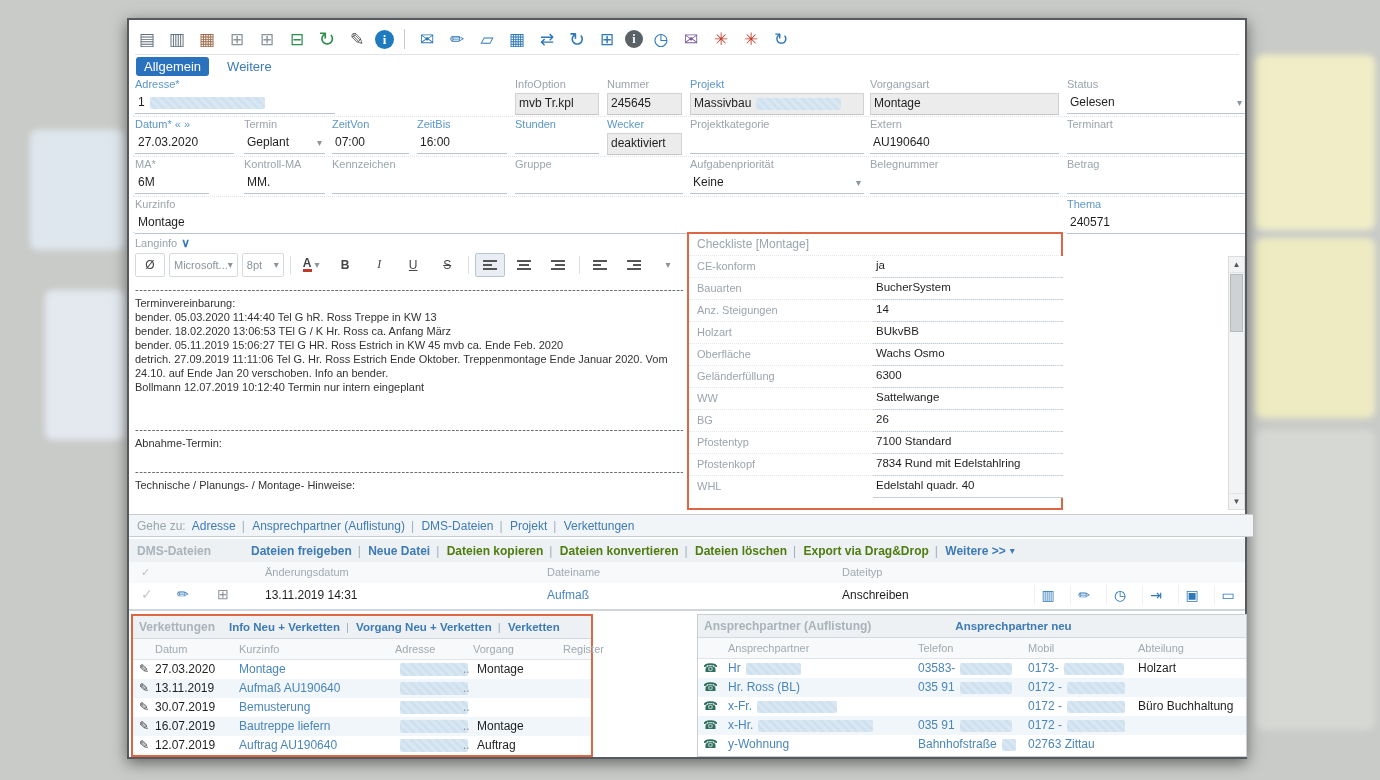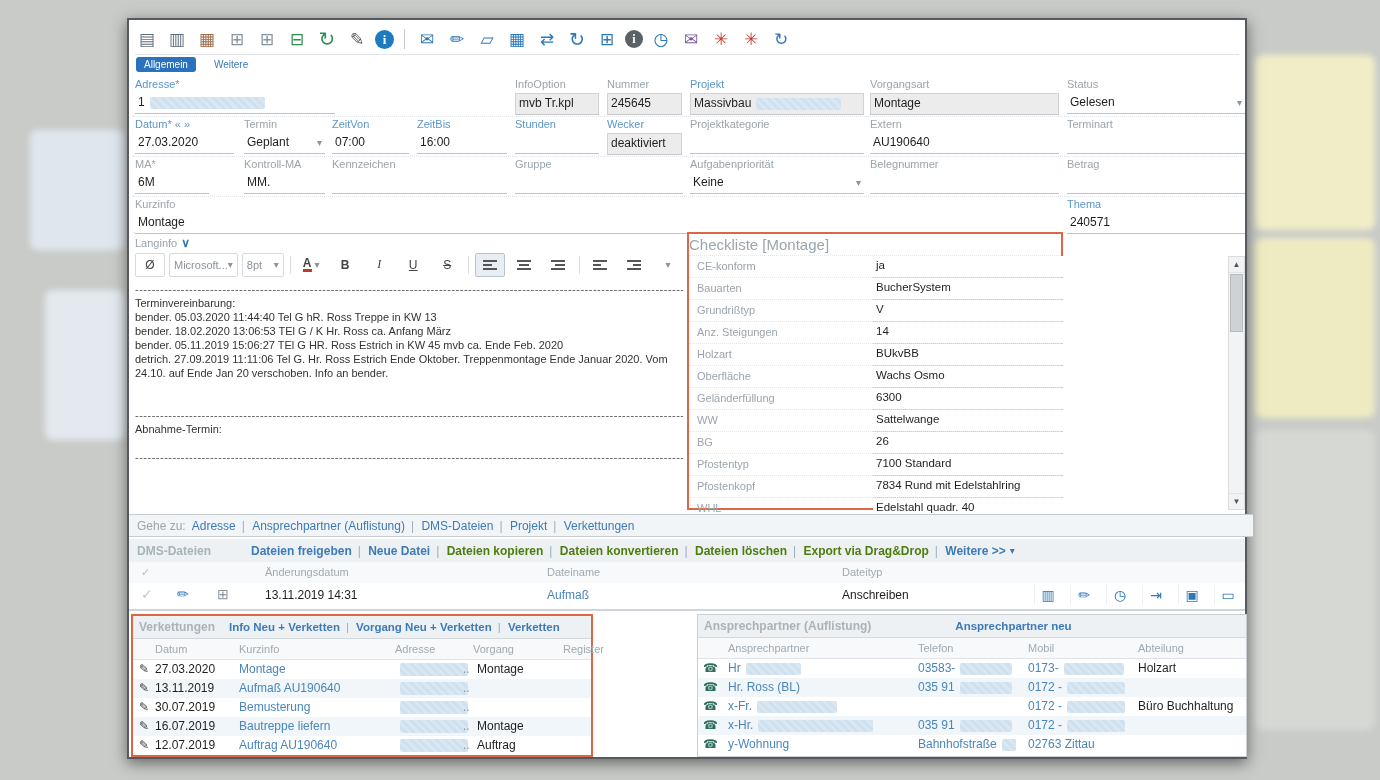--- a/index.html
+++ b/index.html
@@ -10,21 +10,21 @@
   .win-inner{position:relative;width:100%;height:100%}
   
   .toolbar{position:absolute;left:6px;top:4px;right:6px;height:30px;display:flex;align-items:center;gap:6px;border-bottom:1px solid #e2e5e8}
   .ticon{width:24px;height:24px;display:flex;align-items:center;justify-content:center;font-size:17px;line-height:1;cursor:pointer}
   .tsep{width:1px;height:20px;background:#c4c9cd;margin:0 4px}
   .c-slate{color:#5f6e7e}.c-brown{color:#a06a4a}.c-grey{color:#8a949c}.c-green{color:#2f8f4e}
   .c-blue{color:#2e78b8}.c-purple{color:#7a5aa0}.c-red{color:#c23b2a}.c-dark{color:#555}
   .badge-blue{background:#1f7bc0;color:#fff;border-radius:50%;width:19px;height:19px;font-size:13px;font-weight:bold;font-family:"Liberation Serif",serif}
   .badge-dark{background:#5a6268;color:#fff;border-radius:50%;width:18px;height:18px;font-size:12px;font-weight:bold;font-family:"Liberation Serif",serif}
   
-  .tabs{position:absolute;left:7px;top:37px;display:flex;gap:10px;font-size:10px}
+  .tabs{position:absolute;left:7px;top:37px;display:flex;gap:10px;font-size:13px}
   .tab{padding:2px 8px;border-radius:3px;cursor:pointer;color:#3d7ab8}
   .tab.active{background:#2a72be;color:#fff}
   
   .fld{position:absolute}
   .fld .lb{font-size:11px;color:#9aa5ad;height:14px;white-space:nowrap}
   .fld.bluelb .lb{color:#5b96c8}
   .fld .vl{position:relative;margin-top:1px;height:18px;font-size:12px;color:#1f1f1f;border-bottom:1px solid #b9c6d0;padding:2px 3px 0;background:#fff;white-space:nowrap;overflow:hidden}
   .fld.ro .vl{background:#ececec;border:1px solid #d2d2d2;border-bottom-color:#c6c6c6}
   .dd-caret{position:absolute;right:3px;top:4px;font-size:10px;color:#8a949c}
   .rowline{position:absolute;left:4px;width:1110px;border-top:1px dotted #dfe5ea}
@@ -46,21 +46,21 @@
   .bars.center i{margin:0 auto}.bars.center i:nth-child(2){width:70%}.bars.center i:nth-child(1),.bars.center i:nth-child(3){width:100%}
   .bars.right i{margin-left:auto}.bars.right i:nth-child(2){width:70%}.bars.right i:nth-child(1),.bars.right i:nth-child(3){width:100%}
   .bars.ind i:nth-child(1){width:100%}.bars.ind i:nth-child(2){width:55%;margin-left:auto}.bars.ind i:nth-child(3){width:100%}
   .bars.outd i:nth-child(1){width:100%}.bars.outd i:nth-child(2){width:55%}.bars.outd i:nth-child(3){width:100%}
   
   .note{position:absolute;left:6px;top:262px;width:548px;height:228px;font-size:11px;color:#333;line-height:14px;overflow:hidden;cursor:text}
   .tl{min-height:14px}
   .tl.dash{white-space:nowrap;overflow:hidden;color:#555;letter-spacing:.5px}
   
   .check{position:absolute;left:558px;top:212px;width:376px;height:278px;border:2px solid #dd6644;background:#fff;box-sizing:border-box}
-  .check .title{height:21px;line-height:21px;font-size:15px;color:#9aa5ad}
+  .check .title{height:21px;line-height:21px;padding-left:8px;font-size:12px;color:#9aa5ad}
   .citem{height:21px;position:relative;border-top:1px dotted #e4e8ec}
   .citem .clb{position:absolute;left:8px;top:4px;font-size:11px;color:#9aa5ad;white-space:nowrap}
   .citem .cvl{position:absolute;left:184px;top:0;width:184px;height:18px;border-bottom:1px solid #c4ced6;font-size:11.5px;color:#1f1f1f;padding:3px 3px 0;background:#fff;white-space:nowrap;cursor:text}
   
   .vscroll{position:absolute;left:1099px;top:236px;width:17px;height:254px;background:#f2f3f4;border:1px solid #dcdcdc;box-sizing:border-box}
   .sbtn{height:15px;display:flex;align-items:center;justify-content:center;font-size:8px;color:#555;cursor:pointer}
   .sbtn.up{border-bottom:1px solid #e3e3e3}
   .sbtn.down{position:absolute;bottom:0;left:0;right:0;border-top:1px solid #e3e3e3}
   .sthumb{position:absolute;left:1px;right:1px;top:17px;height:56px;background:#cfd2d5;border:1px solid #b8bbbe;cursor:grab}
   
@@ -307,43 +307,41 @@
         </span>
   </div>
 
   <div class="note">
     <div class="tl dash">--------------------------------------------------------------------------------------------------------------------------------------------</div>
     <div class="tl">Terminvereinbarung:</div>
     <div class="tl">bender. 05.03.2020 11:44:40 Tel G hR. Ross Treppe in KW 13</div>
     <div class="tl">bender. 18.02.2020 13:06:53 TEl G / K  Hr. Ross ca. Anfang März</div>
     <div class="tl">bender. 05.11.2019 15:06:27 TEl G HR. Ross Estrich in KW 45 mvb ca. Ende Feb. 2020</div>
     <div class="tl">detrich. 27.09.2019 11:11:06 Tel G. Hr. Ross Estrich Ende Oktober. Treppenmontage Ende Januar 2020. Vom 24.10. auf Ende Jan 20 verschoben. Info an bender.</div>
+    <div class="tl">Bollmann 12.07.2019 10:12:40 Termin nur intern eingeplant</div>
     <div class="tl"></div>
     <div class="tl"></div>
     <div class="tl dash">--------------------------------------------------------------------------------------------------------------------------------------------</div>
     <div class="tl">Abnahme-Termin:</div>
     <div class="tl"></div>
     <div class="tl dash">--------------------------------------------------------------------------------------------------------------------------------------------</div>
+    <div class="tl">Technische / Planungs- / Montage- Hinweise:</div>
     <div class="tl"></div>
 
   </div>
 
   <div class="check">
     <div class="title">Checkliste [Montage]</div>
     <div class="citem">
           <span class="clb">CE-konform</span>
           <div class="cvl">ja</div>
         </div>
     <div class="citem">
           <span class="clb">Bauarten</span>
           <div class="cvl">BucherSystem</div>
-        </div>
-    <div class="citem">
-          <span class="clb">Grundrißtyp</span>
-          <div class="cvl">V</div>
         </div>
     <div class="citem">
           <span class="clb">Anz. Steigungen</span>
           <div class="cvl">14</div>
         </div>
     <div class="citem">
           <span class="clb">Holzart</span>
           <div class="cvl">BUkvBB</div>
         </div>
     <div class="citem">

